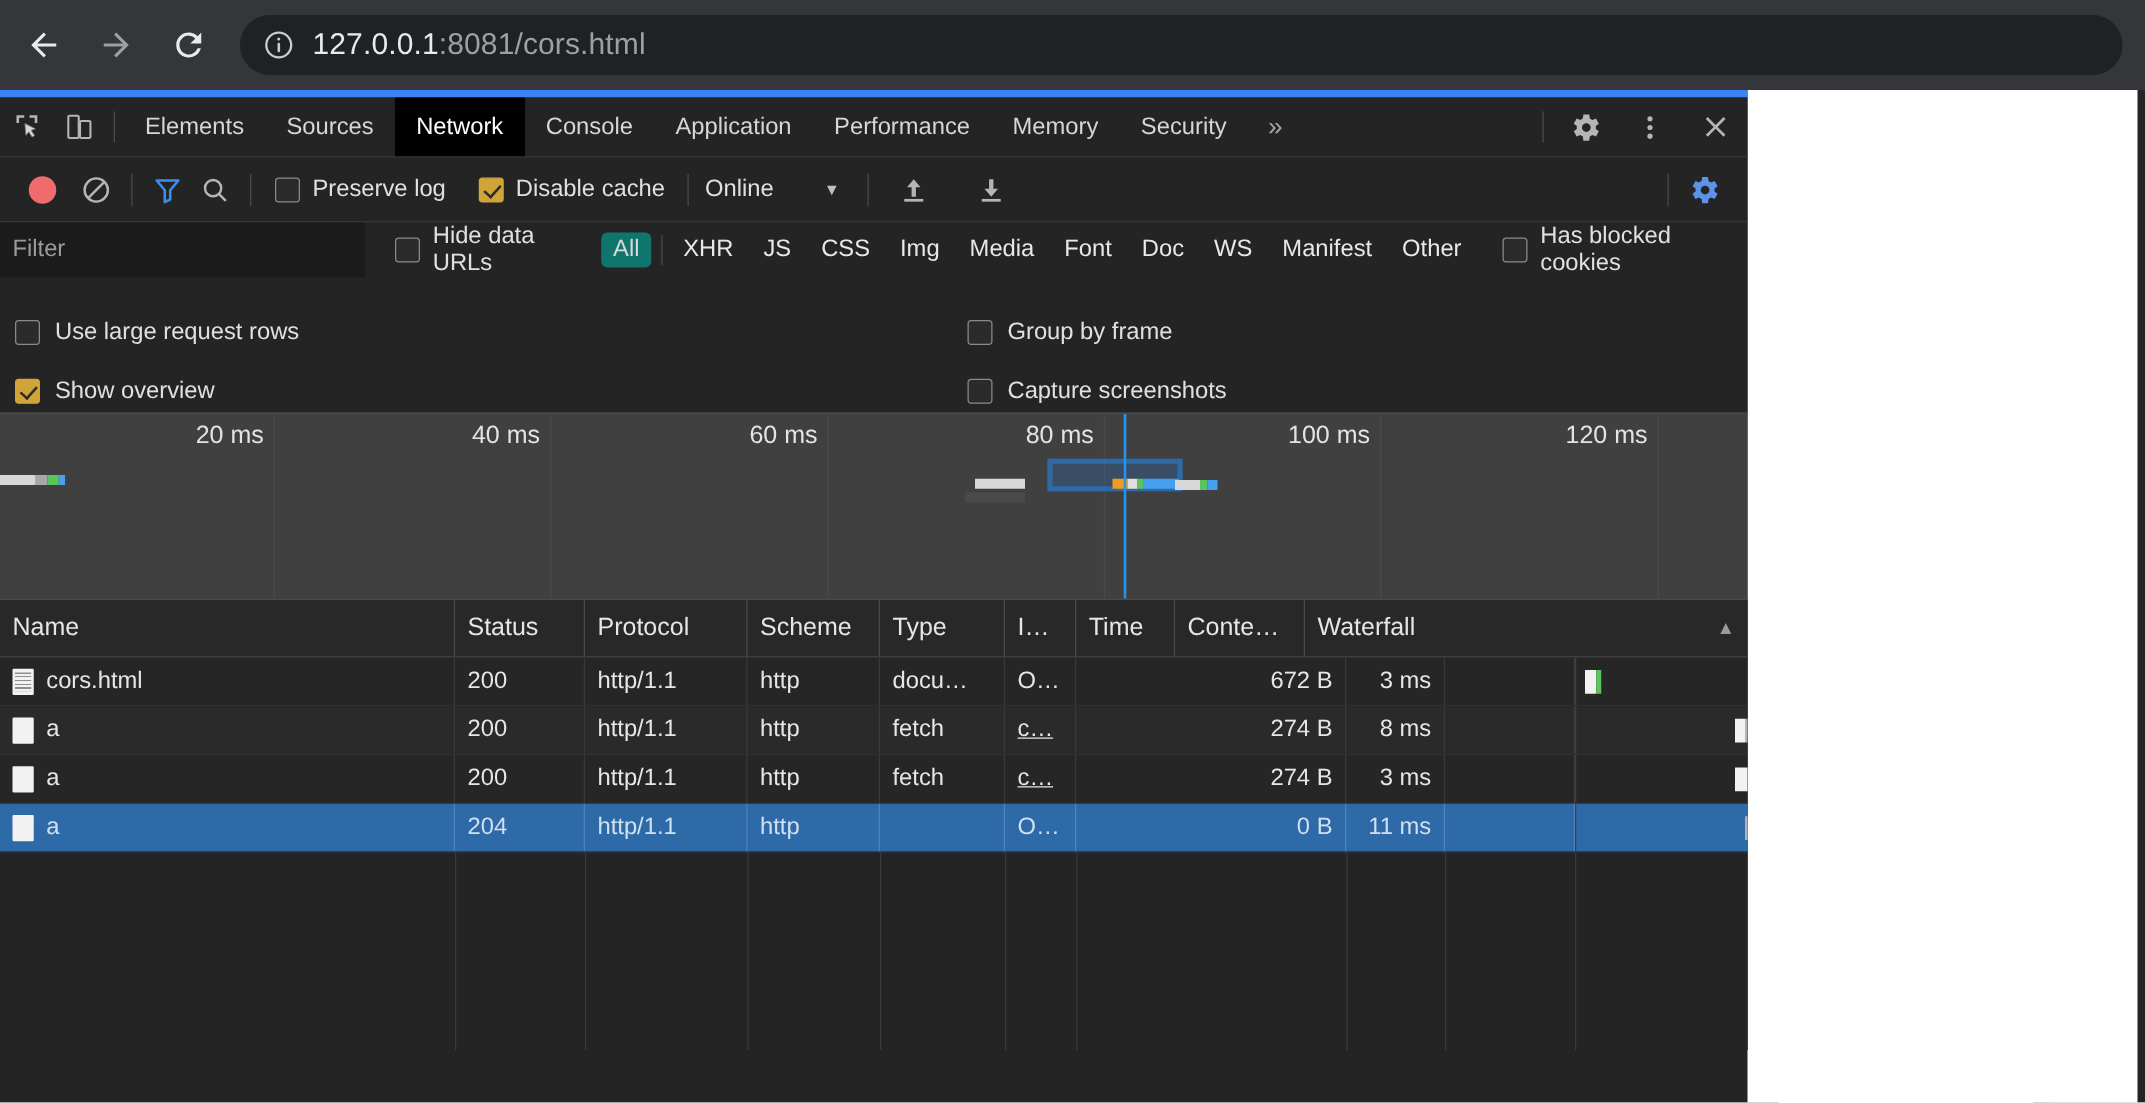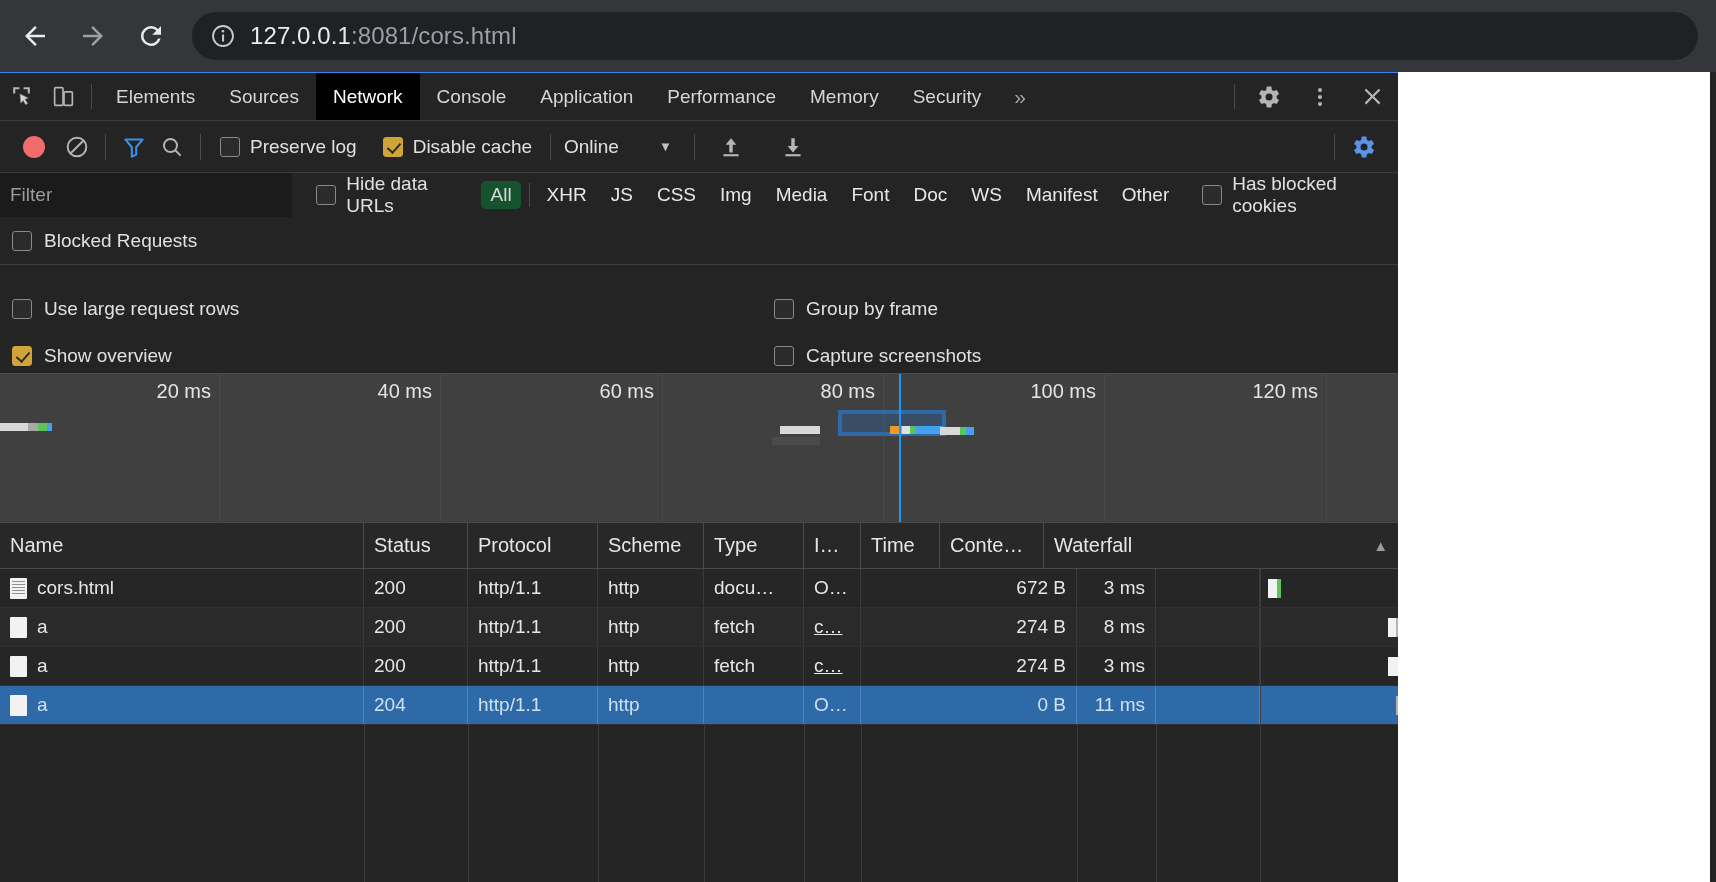--- a/index.html
+++ b/index.html
@@ -34,21 +34,21 @@
     white-space: nowrap; overflow: hidden;
   }
   .url-text .url-host { color: #e8eaed; }
   .url-text .url-rest { color: #9aa0a6; }
 
   
   .devtools {
     position: absolute; left: 0; top: 72px;
     width: 1398px; height: 810px;
     background: #242424;
-    border-top: 1px solid #3b82f6;
+    border-top: 6px solid #3b82f6;
   }
 
   
   .dt-tabstrip {
     position: relative; height: 48px; width: 100%;
     background: #242424;
     border-bottom: 1px solid #3b3b3b;
     display: flex; align-items: stretch;
   }
   .dt-icon-btn {
@@ -103,21 +103,21 @@
     padding: 0 10px; font-family: "Liberation Sans", sans-serif;
   }
   .filter-input::placeholder { color: #9b9b9b; }
   .hide-urls { display: flex; align-items: center; margin-left: 24px; font-size: 19px; color: #e0e0e0; }
   .hide-urls .cbx { margin-right: 10px; }
   .type-pills { display: flex; align-items: center; margin-left: 8px; }
   .pill {
     font-size: 19px; color: #e8e8e8; padding: 3px 9px; border-radius: 5px;
     margin-right: 6px; white-space: nowrap;
   }
-  .pill.selected { background: #14532d; color: #d8d8d8; }
+  .pill.selected { background: #0f766e; color: #d8d8d8; }
   .pill-sep { width: 1px; height: 24px; background: #4a4a4a; margin: 0 8px 0 2px; }
   .has-blocked { display: flex; align-items: center; margin-left: 18px; font-size: 19px; color: #e0e0e0; }
   .has-blocked .cbx { margin-right: 10px; }
 
   
   .blocked-row {
     height: 48px; display: flex; align-items: center; padding-left: 12px;
     background: #242424; border-bottom: 1px solid #3f3f3f;
     font-size: 19px; color: #e0e0e0;
   }
@@ -357,24 +357,20 @@
         <span class="pill">WS</span>
         <span class="pill">Manifest</span>
         <span class="pill">Other</span>
       </div>
       <label class="has-blocked">
         <span class="cbx"></span>
         <span>Has blocked cookies</span>
       </label>
     </div>
 
-    <label class="blocked-row">
-      <span class="cbx"></span>
-      <span>Blocked Requests</span>
-    </label>
 
     <div class="settings-pane">
       <div class="settings-row">
         <label class="col-left">
           <span class="cbx"></span>
           <span>Use large request rows</span>
         </label>
         <label class="col-right">
           <span class="cbx"></span>
           <span>Group by frame</span>

